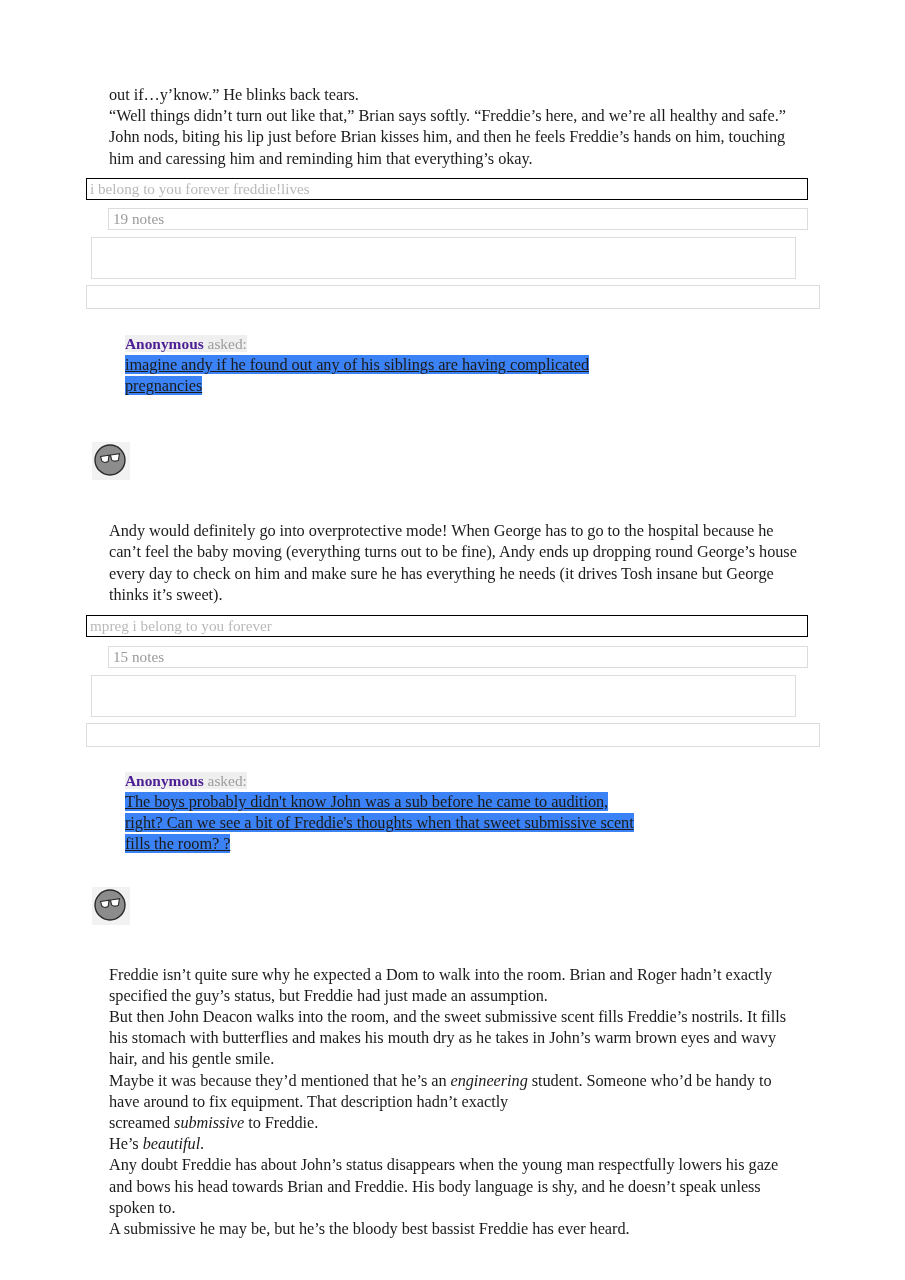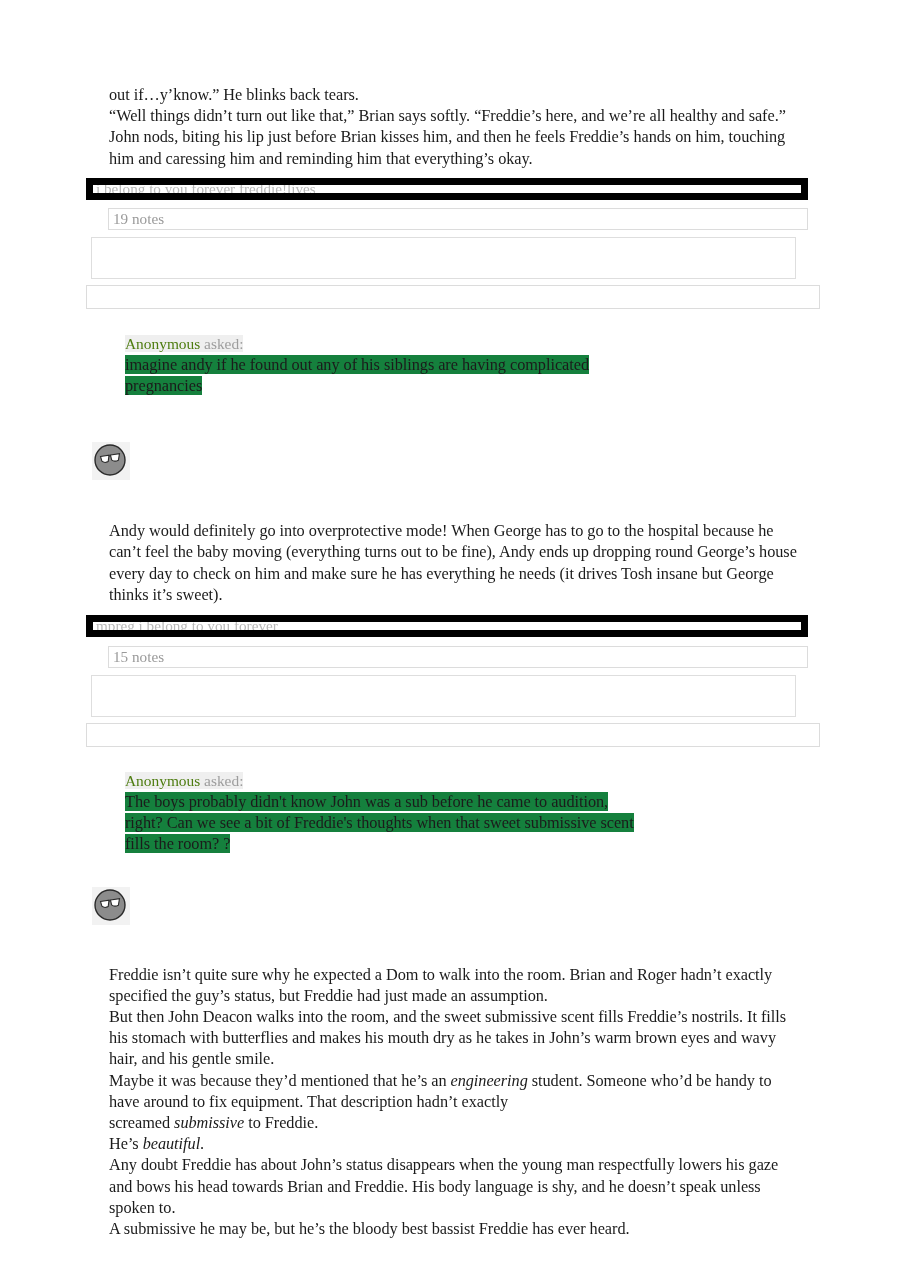--- a/index.html
+++ b/index.html
@@ -34,21 +34,21 @@
     letter-spacing: -0.05px;
   }
   .post-body .ln { display: block; }
   .post-body i, .post-body em { font-style: italic; }
 
   
   .tags-box {
     margin-left: 86px;
     width: 722px;
     height: 22px;
-    border: 7px solid #000000;
+    border: 1px solid #000000;
     background: #ffffff;
     display: flex;
     align-items: center;
     padding-left: 3px;
     overflow: hidden;
   }
   .tags-text {
     font-size: 15.2px;
     line-height: 18px;
     color: #b9b9b9;
@@ -96,32 +96,32 @@
     margin-left: 125px;
     width: 660px;
   }
   .ask-head {
     font-size: 15.4px;
     line-height: 21px;
     color: #9d9d9d;
   }
   .ask-head .hl { background: #efefef; }
   .ask-head .who {
-    font-weight: normal;
-    color: #4d7c0f;
+    font-weight: bold;
+    color: #4c1d95;
     text-align: right;
   }
   .ask-body {
     font-size: 16.3px;
     line-height: 21.2px;
     color: #1b1b1b;
     letter-spacing: -0.05px;
   }
   .ask-body .ln { display: block; }
-  .ask-body .ln > span { background: #15803d; }
+  .ask-body .ln > span { background: #3b82f6; text-decoration: underline; }
 
   
   .avatar-row {
     margin-left: 92px;
     width: 40px;
     height: 40px;
   }
   .avatar {
     width: 38px;
     height: 38px;

